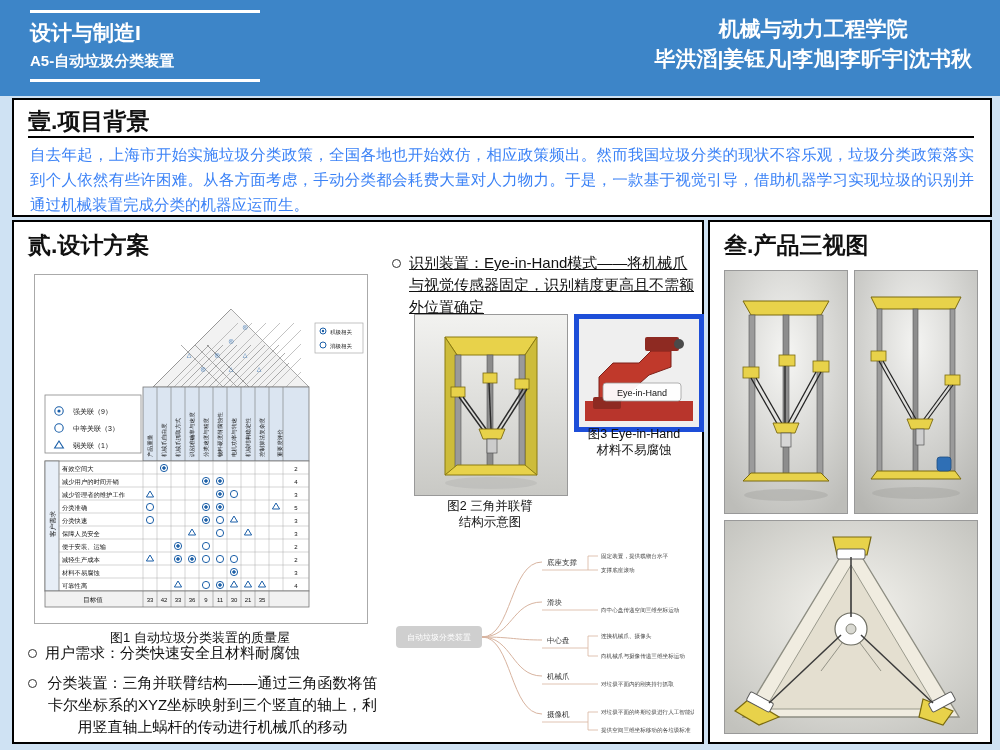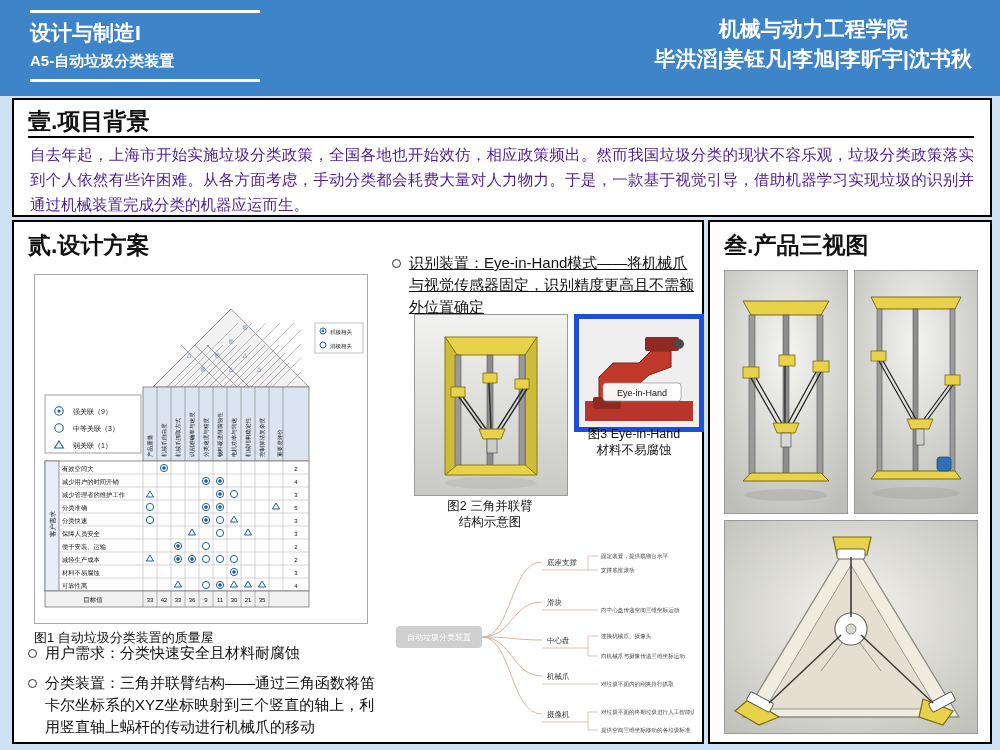--- a/index.html
+++ b/index.html
@@ -23,33 +23,33 @@
   .hdr-right .school{font-size:21px;font-weight:bold;line-height:30px;text-align:center;}
   .hdr-right .authors{font-size:21px;font-weight:bold;line-height:30px;}
 
   
   .panel{position:absolute;background:#ffffff;border:2px solid #000;}
   .panel-title{font-size:23px;font-weight:bold;color:#111;}
 
   #bg-panel{left:12px;top:98px;width:976px;height:115px;}
   #bg-panel .panel-title{position:absolute;left:14px;top:6px;}
   .title-underline{position:absolute;left:14px;width:946px;height:2px;background:#000;top:36px;}
-  #bg-text{position:absolute;left:16px;top:42px;width:944px;font-size:15.5px;line-height:25px;color:#4c1d95;text-align:justify;}
+  #bg-text{position:absolute;left:16px;top:42px;width:944px;font-size:15.5px;line-height:25px;color:#3b82f6;text-align:justify;}
 
   #design-panel{left:12px;top:220px;width:688px;height:520px;}
   #design-panel .panel-title{position:absolute;left:14px;top:8px;}
   #views-panel{left:708px;top:220px;width:280px;height:520px;}
   #views-panel .panel-title{position:absolute;left:14px;top:8px;}
 
   
   .qfd-wrap{position:absolute;left:20px;top:52px;width:340px;height:560px;}
   .qfd-img{width:332px;height:348px;border:1px solid #aaa;background:#ffffff;position:relative;overflow:hidden;}
-  .qfd-cap{width:332px;text-align:left;font-size:13px;margin-top:5px;color:#111;}
-
-  .bullet-list{position:absolute;left:14px;top:420px;width:352px;}
+  .qfd-cap{width:332px;text-align:center;font-size:13px;margin-top:5px;color:#111;}
+
+  .bullet-list{position:absolute;left:14px;top:420px;width:352px;text-align:center;}
   .bullet{display:flex;align-items:flex-start;margin-bottom:8px;}
   .bullet .dot{flex:0 0 auto;width:7px;height:7px;border:1.3px solid #333;border-radius:50%;margin:7px 8px 0 0;}
   .bullet .txt{font-size:15px;line-height:22px;color:#111;}
 
   
   .mid{position:absolute;left:378px;top:30px;width:302px;height:486px;}
   .mid .bullet .txt{font-size:15px;line-height:22px;text-decoration:underline;}
   .imgs-row{position:absolute;left:22px;top:62px;width:280px;height:210px;}
   .img-delta{position:absolute;left:0;top:0;width:152px;height:180px;border:1px solid #999;background:#dcdcdc;overflow:hidden;}
   .img-eih{position:absolute;left:160px;top:0;width:120px;height:108px;border:5px solid #1d4ed8;background:#e8e8e8;overflow:hidden;}

